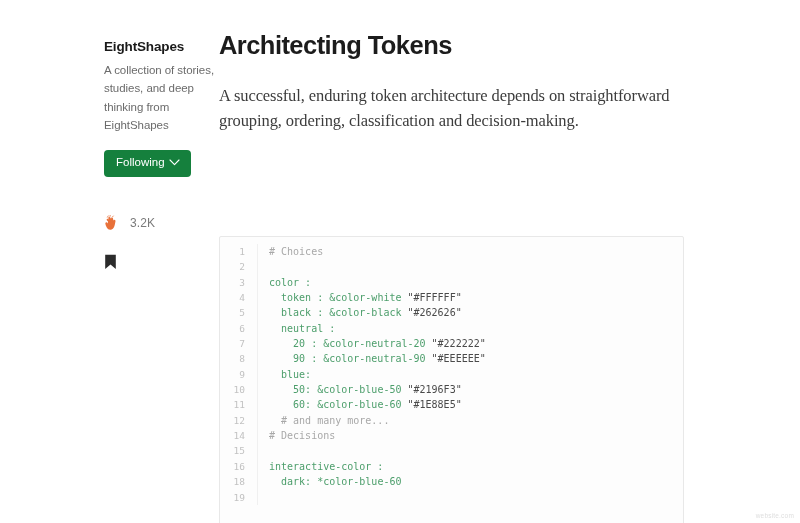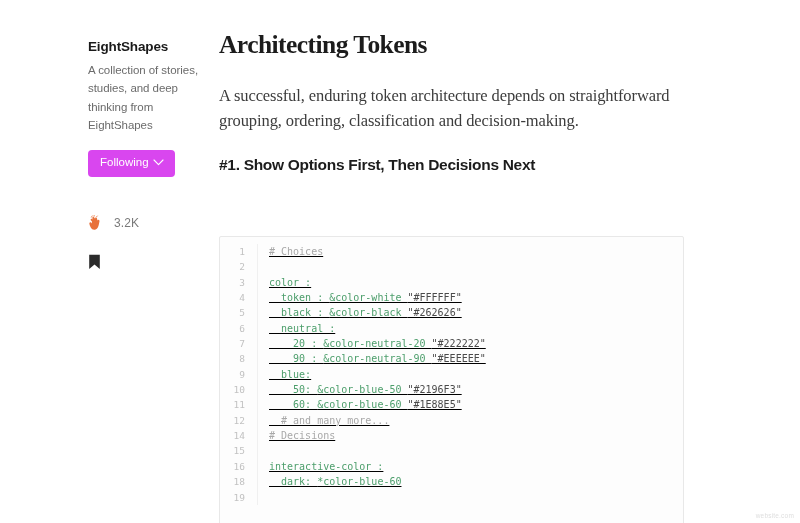--- a/index.html
+++ b/index.html
@@ -7,21 +7,21 @@
     width: 800px; height: 523px;
     background: #ffffff;
     font-family: "Liberation Sans", sans-serif;
     overflow: hidden;
   }
   .page { position: relative; width: 800px; height: 523px; }
 
   
   .sidebar {
     position: absolute;
-    left: 88px; top: 38px;
+    left: 104px; top: 38px;
     width: 112px;
   }
   .pub-name {
     font-size: 13.5px;
     font-weight: bold;
     color: #1a1a1a;
     letter-spacing: -0.15px;
     line-height: 1.3;
   }
   .pub-desc {
@@ -29,21 +29,21 @@
     font-size: 11.5px;
     line-height: 1.62;
     color: #6b6b6b;
     letter-spacing: -0.05px;
   }
   .follow-btn {
     margin-top: 15px;
     display: inline-flex;
     align-items: center;
     gap: 4px;
-    background: #d946ef;
+    background: #15803d;
     color: #ffffff;
     border: none;
     border-radius: 4px;
     padding: 7px 11px 8px 12px;
     font-size: 11.5px;
     font-family: "Liberation Sans", sans-serif;
     cursor: pointer;
     line-height: 1;
   }
   .chev { display: block; }
@@ -64,21 +64,21 @@
     position: absolute;
     left: 219px; top: 30px;
     width: 468px;
   }
   .article-title {
     font-size: 25.5px;
     font-weight: bold;
     color: #1c1c1c;
     letter-spacing: -0.55px;
     line-height: 1.2;
-    font-family: Liberation Serif, serif;
+    font-family: Liberation Sans, sans-serif;
   }
   .article-sub {
     margin-top: 22px;
     font-family: "Liberation Serif", serif;
     font-size: 16.5px;
     line-height: 1.54;
     color: #3c3c3c;
     letter-spacing: -0.1px;
   }
   .section-head {
@@ -123,21 +123,21 @@
     width: 38px;
     min-width: 38px;
     text-align: right;
     padding-right: 12px;
     color: #c2c2c2;
     font-size: 9.5px;
     border-right: 1px solid #f0f0f0;
     margin-right: 11px;
     height: 15.35px;
   }
-  .code-text { white-space: pre; text-decoration: underline; }
+  .code-text { white-space: pre; }
   .tok-comment { color: #a8a8a8; }
   .tok-key     { color: #4c9e6b; }
   .tok-anchor  { color: #4c9e6b; }
   .tok-alias   { color: #4c9e6b; }
   .tok-string  { color: #4a4a4a; }
 
   
   .watermark {
     position: absolute;
     right: 6px; bottom: 4px;
@@ -196,21 +196,20 @@
 
     </div>
   </aside>
 
   <main class="main">
 
     <h1 class="article-title">Architecting Tokens</h1>
 
     <p class="article-sub">A successful, enduring token architecture depends on straightforward grouping, ordering, classification and decision-making.</p>
 
-    <h2 class="section-head">#1. Show Options First, Then Decisions Next</h2>
 
 
   </main>
 
   <div class="code-block">
     <div class="code-inner" id="code-inner">
         <div class="code-line"><span class="ln">1</span><span class="code-text"><span class="tok-comment"># Choices</span></span></div>
         <div class="code-line"><span class="ln">2</span><span class="code-text"></span></div>
         <div class="code-line"><span class="ln">3</span><span class="code-text"><span class="tok-key">color :</span></span></div>
         <div class="code-line"><span class="ln">4</span><span class="code-text"><span class="tok-key">  token : </span><span class="tok-anchor">&amp;color-white </span><span class="tok-string">"#FFFFFF"</span></span></div>

